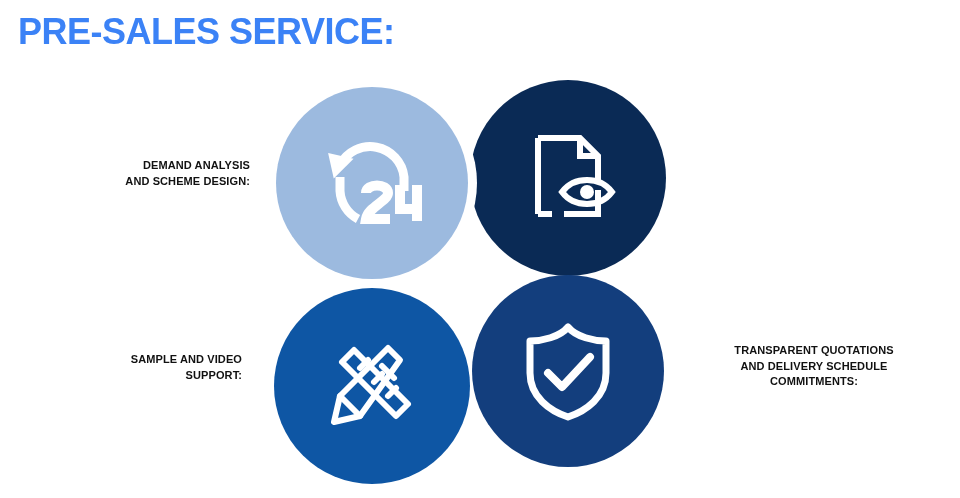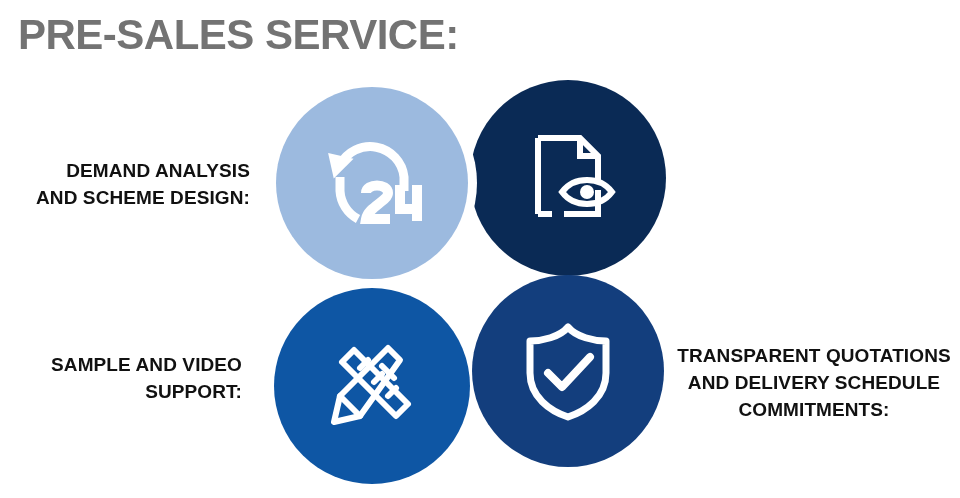--- a/index.html
+++ b/index.html
@@ -16,24 +16,24 @@
     height: 498px;
     background: #ffffff;
     overflow: hidden;
   }
 
   
   .page-title {
     position: absolute;
     left: 18px;
     top: 10px;
-    font-size: 42px;
+    font-size: 36px;
     font-weight: bold;
     letter-spacing: -0.5px;
-    color: #737373;
+    color: #3b82f6;
     line-height: 1.2;
     white-space: nowrap;
   }
 
   
   .cluster {
     position: absolute;
     left: 0;
     top: 0;
     width: 960px;
@@ -78,21 +78,21 @@
 
   .icon-svg {
     display: block;
   }
 
   
   .label {
     position: absolute;
     color: #111111;
     font-weight: bold;
-    font-size: 19px;
+    font-size: 11px;
     line-height: 1.42;
     letter-spacing: 0.1px;
     white-space: pre-line;
   }
   .label.right-al { text-align: right; }
   .label.left-al  { text-align: center; }
 
   #label-demand      { left: 10px;  top: 158px; width: 240px; }
   #label-sample      { left: 2px;  top: 352px; width: 240px; }
   #label-technical   { left: 700px; top: 160px; width: 245px; text-align: right; }

